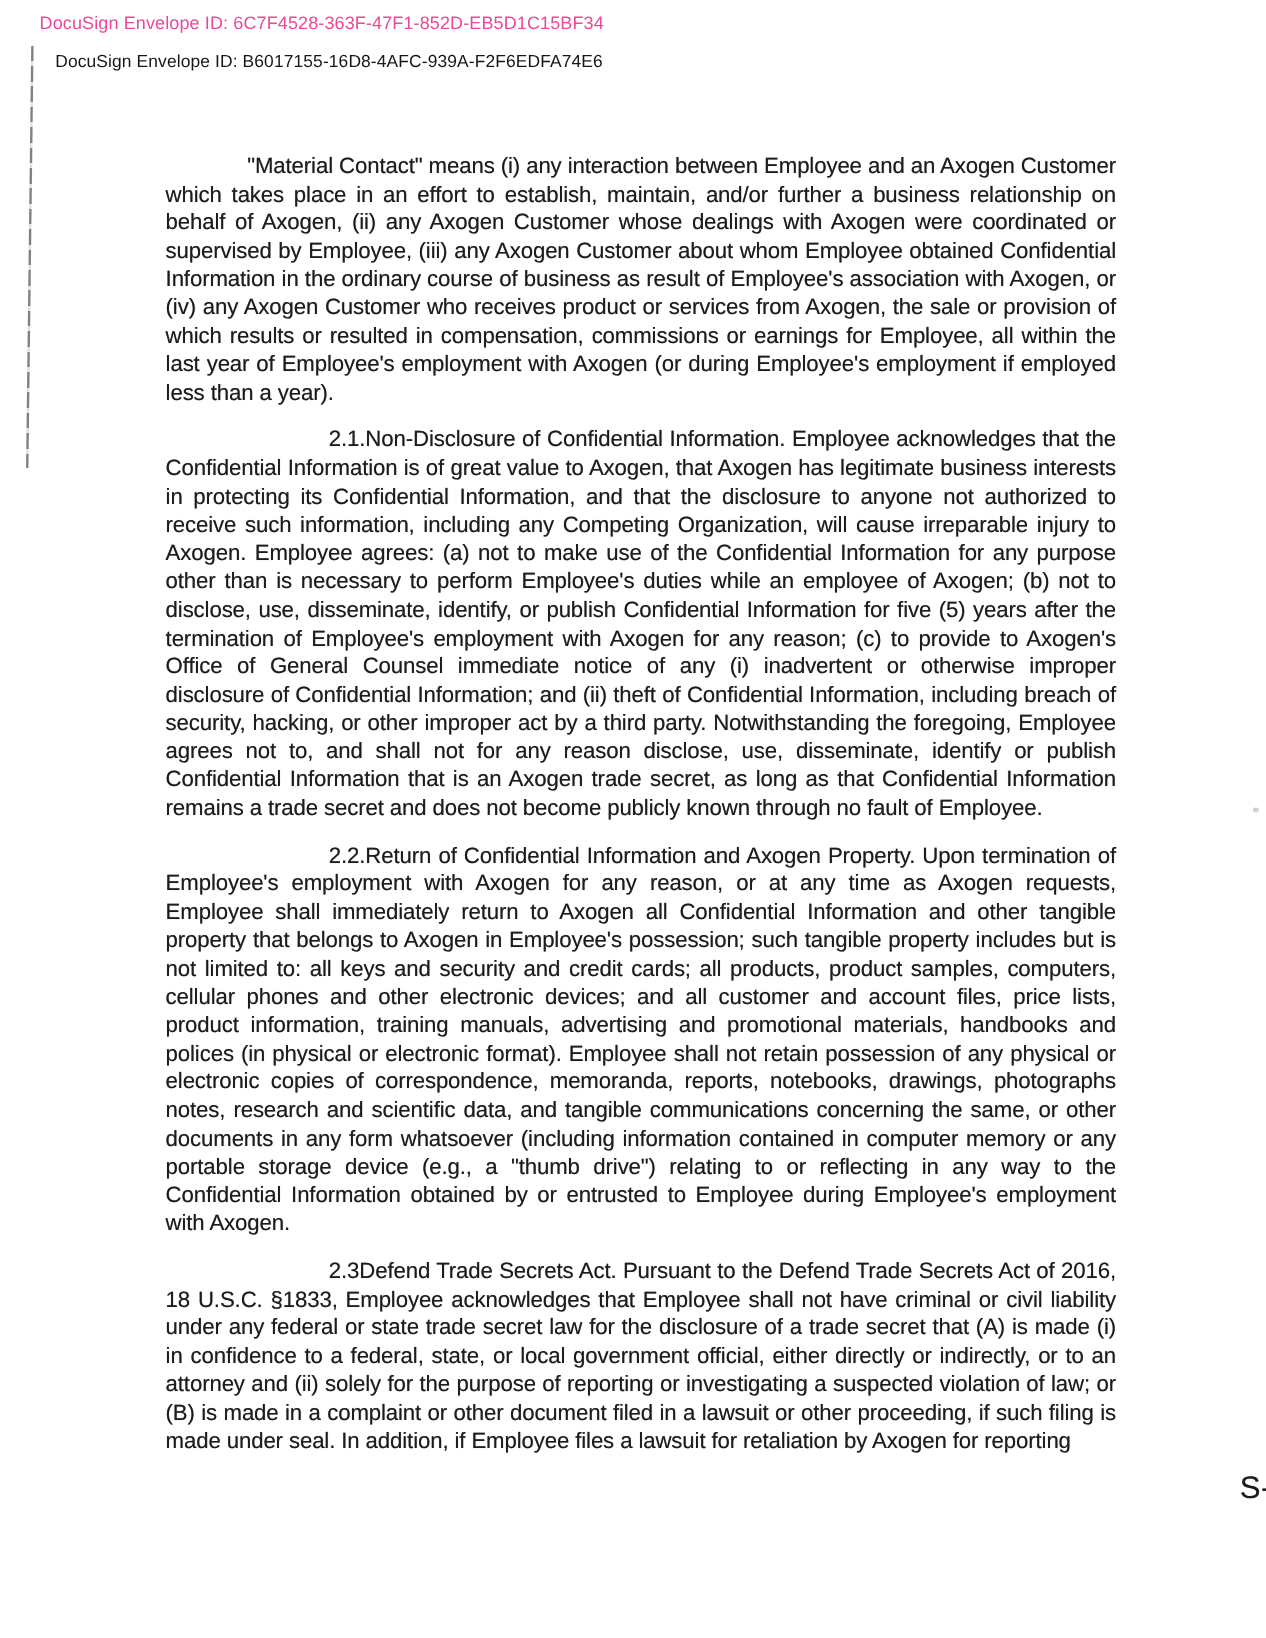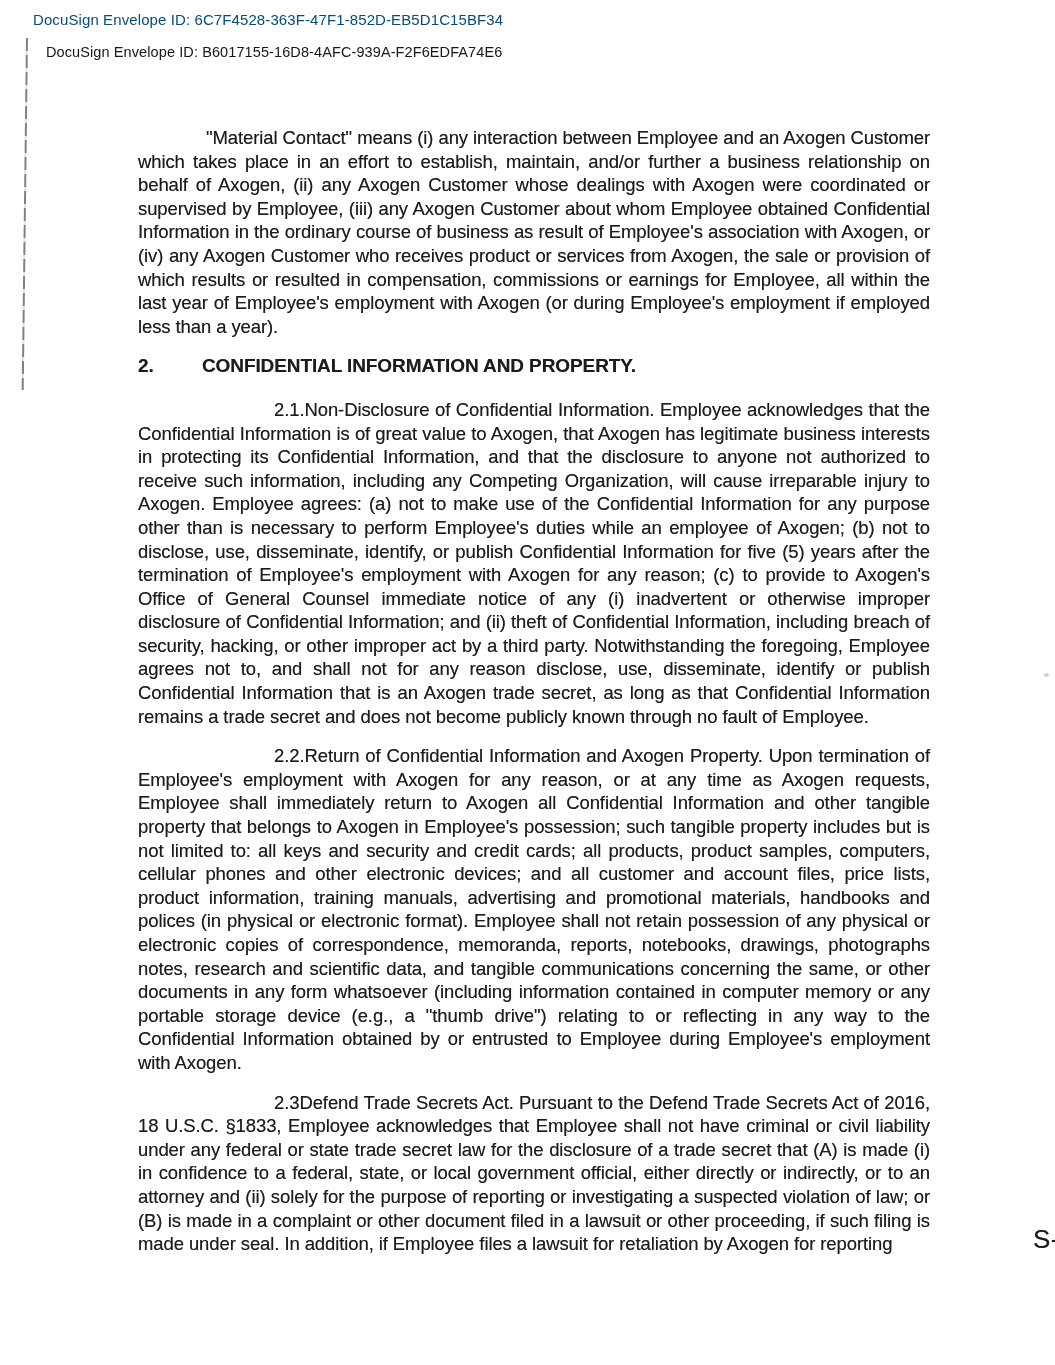--- a/index.html
+++ b/index.html
@@ -10,21 +10,21 @@
     background: #ffffff;
     font-family: "Liberation Sans", "DejaVu Sans", sans-serif;
     color: #1c1c1c;
     overflow: hidden;
   }
   
   .env-line1 {
     position: absolute;
     left: 33px; top: 11px;
     font-size: 15px;
-    color: #0c4a6e;
+    color: #ec4899;
     letter-spacing: 0.1px;
     white-space: nowrap;
   }
   .env-line2 {
     position: absolute;
     left: 46px; top: 44px;
     font-size: 14.5px;
     font-weight: normal;
     color: #161616;
     letter-spacing: 0.1px;
@@ -99,21 +99,20 @@
 
   <div class="env-line2">DocuSign Envelope ID: B6017155-16D8-4AFC-939A-F2F6EDFA74E6</div>
 
   <div class="scan-line"></div>
   <div class="scan-speck"></div>
 
   <div class="content">
 
     <p class="para"><span>"</span><span class="u">Material Contact</span><span>" means (i) any interaction between Employee and an Axogen Customer which takes place in an effort to establish, maintain, and/or further a business relationship on behalf of Axogen, (ii) any Axogen Customer whose dealings with Axogen were coordinated or supervised by Employee, (iii) any Axogen Customer about whom Employee obtained Confidential Information in the ordinary course of business as result of Employee's association with Axogen, or (iv) any Axogen Customer who receives product or services from Axogen, the sale or provision of which results or resulted in compensation, commissions or earnings for Employee, all within the last year of Employee's employment with Axogen (or during Employee's employment if employed less than a year).</span></p>
 
-    <div class="heading"><span class="h-num">2.</span><span class="u">CONFIDENTIAL INFORMATION AND PROPERTY.</span></div>
 
     <p class="para"><span class="sec-num">2.1.</span><span class="u">Non-Disclosure of Confidential Information</span><span>.  Employee acknowledges that the Confidential Information is of great value to Axogen, that Axogen has legitimate business interests in protecting its Confidential Information, and that the disclosure to anyone not authorized to receive such information, including any Competing Organization, will cause irreparable injury to Axogen.  Employee agrees: (a) not to make use of the Confidential Information for any purpose other than is necessary to perform Employee's duties while an employee of Axogen; (b) not to disclose, use, disseminate, identify, or publish Confidential Information for five (5) years after the termination of Employee's employment with Axogen for any reason; (c) to provide to Axogen's Office of General Counsel immediate notice of any  (i) inadvertent or otherwise improper disclosure of Confidential Information; and (ii) theft of Confidential Information, including breach of security, hacking, or other improper act by a third party.  Notwithstanding the foregoing, Employee agrees not to, and shall not for any reason disclose, use, disseminate, identify or publish Confidential Information that is an Axogen trade secret, as long as that Confidential Information remains a trade secret and does not become publicly known through no fault of Employee.</span></p>
 
     <p class="para"><span class="sec-num">2.2.</span><span class="u">Return of Confidential Information and Axogen Property</span><span>. Upon termination of Employee's employment with Axogen for any reason, or at any time as Axogen requests, Employee shall immediately return to Axogen all Confidential Information and other tangible property that belongs to Axogen in Employee's possession; such tangible property includes but is not limited to: all keys and security and credit cards; all products, product samples, computers, cellular phones and other electronic devices; and all customer and account files, price lists, product information, training manuals, advertising and promotional materials, handbooks and polices (in physical or electronic format).  Employee shall not retain possession of any physical or electronic copies of correspondence, memoranda, reports, notebooks, drawings, photographs notes, research and scientific data, and tangible communications concerning the same, or other documents in any form whatsoever (including information contained in computer memory or any portable storage device (e.g., a "thumb drive") relating to or reflecting in any way to the Confidential Information obtained by or entrusted to Employee during Employee's employment with Axogen.</span></p>
 
     <p class="para"><span class="sec-num">2.3</span><span class="u">Defend Trade Secrets Act</span><span>.  Pursuant to the Defend Trade Secrets Act of 2016, 18 U.S.C. §1833, Employee acknowledges that Employee shall not have criminal or civil liability under any federal or state trade secret law for the disclosure of a trade secret that (A) is made (i) in confidence to a federal, state, or local government official, either directly or indirectly, or to an attorney and (ii) solely for the purpose of reporting or investigating a suspected violation of law; or (B) is made in a complaint or other document filed in a lawsuit or other proceeding, if such filing is made under seal. In addition, if Employee files a lawsuit for retaliation by Axogen for reporting</span></p>
 
   </div>
 
   <div class="footer">S-3</div>

